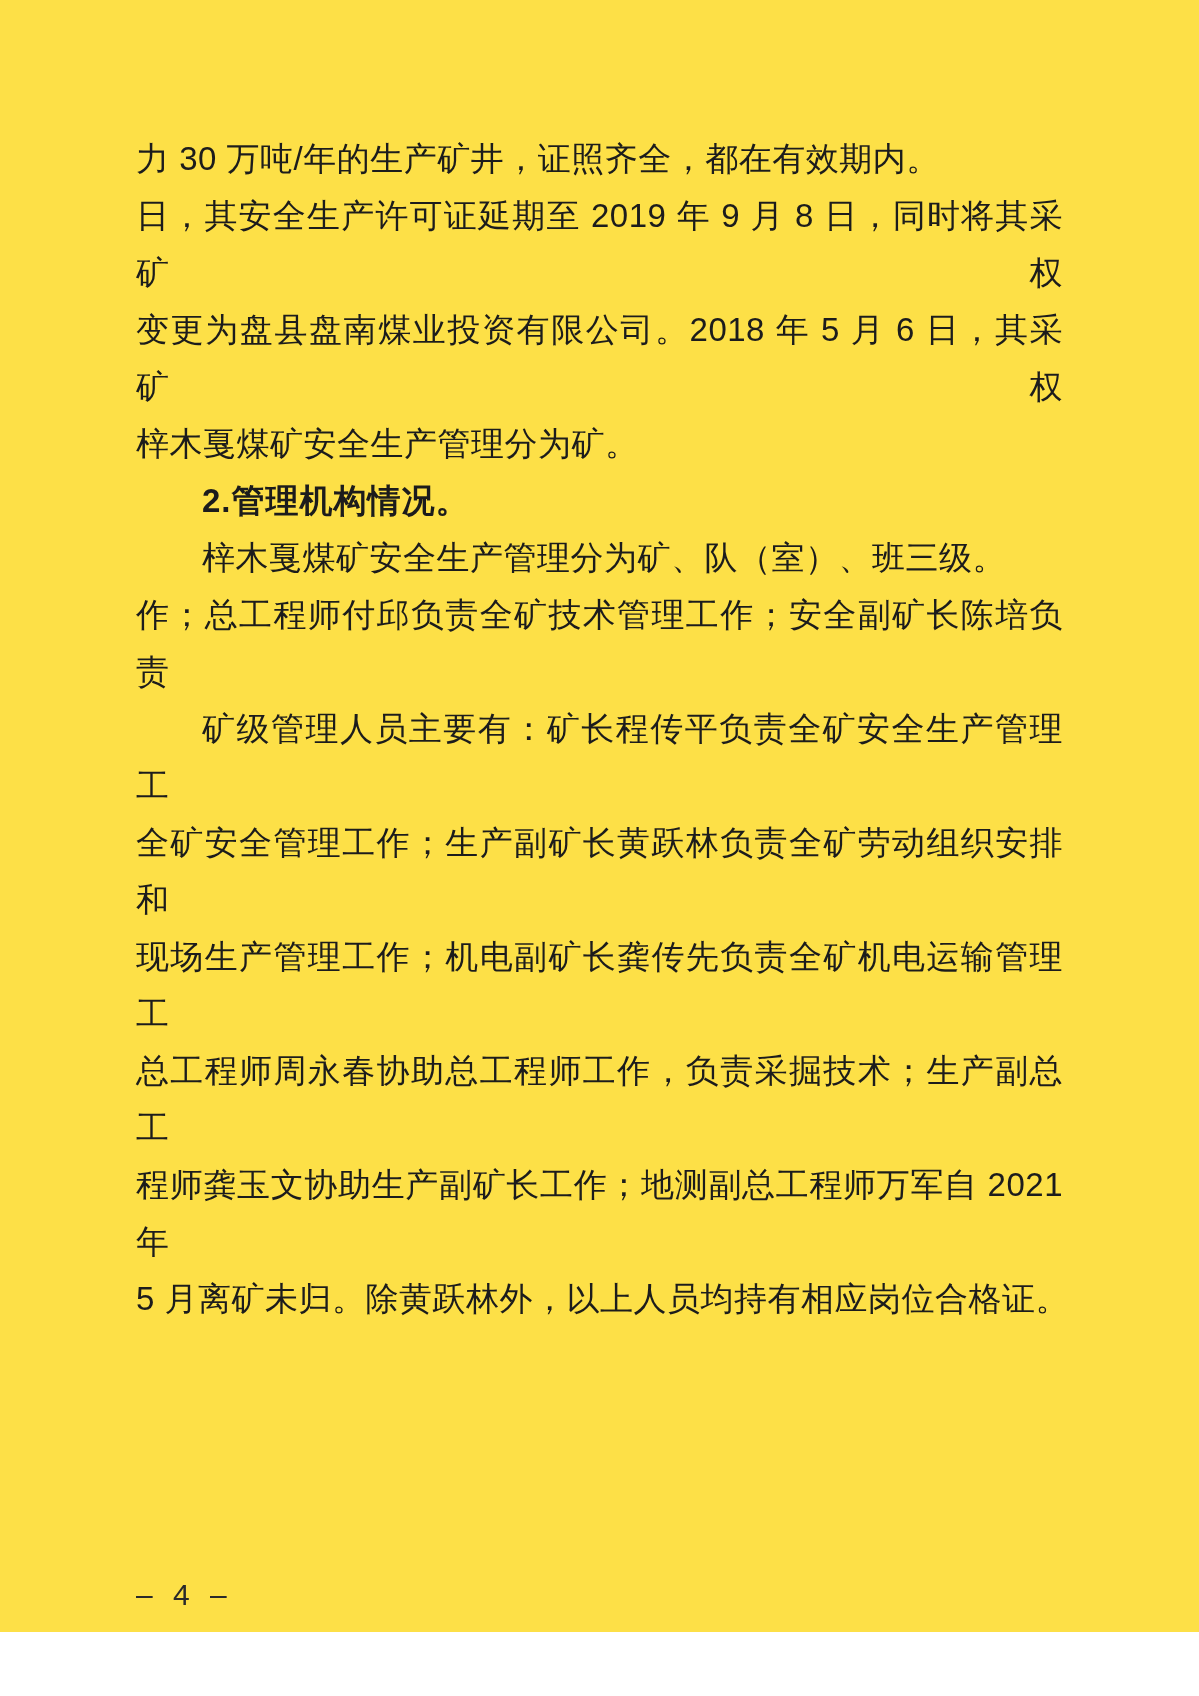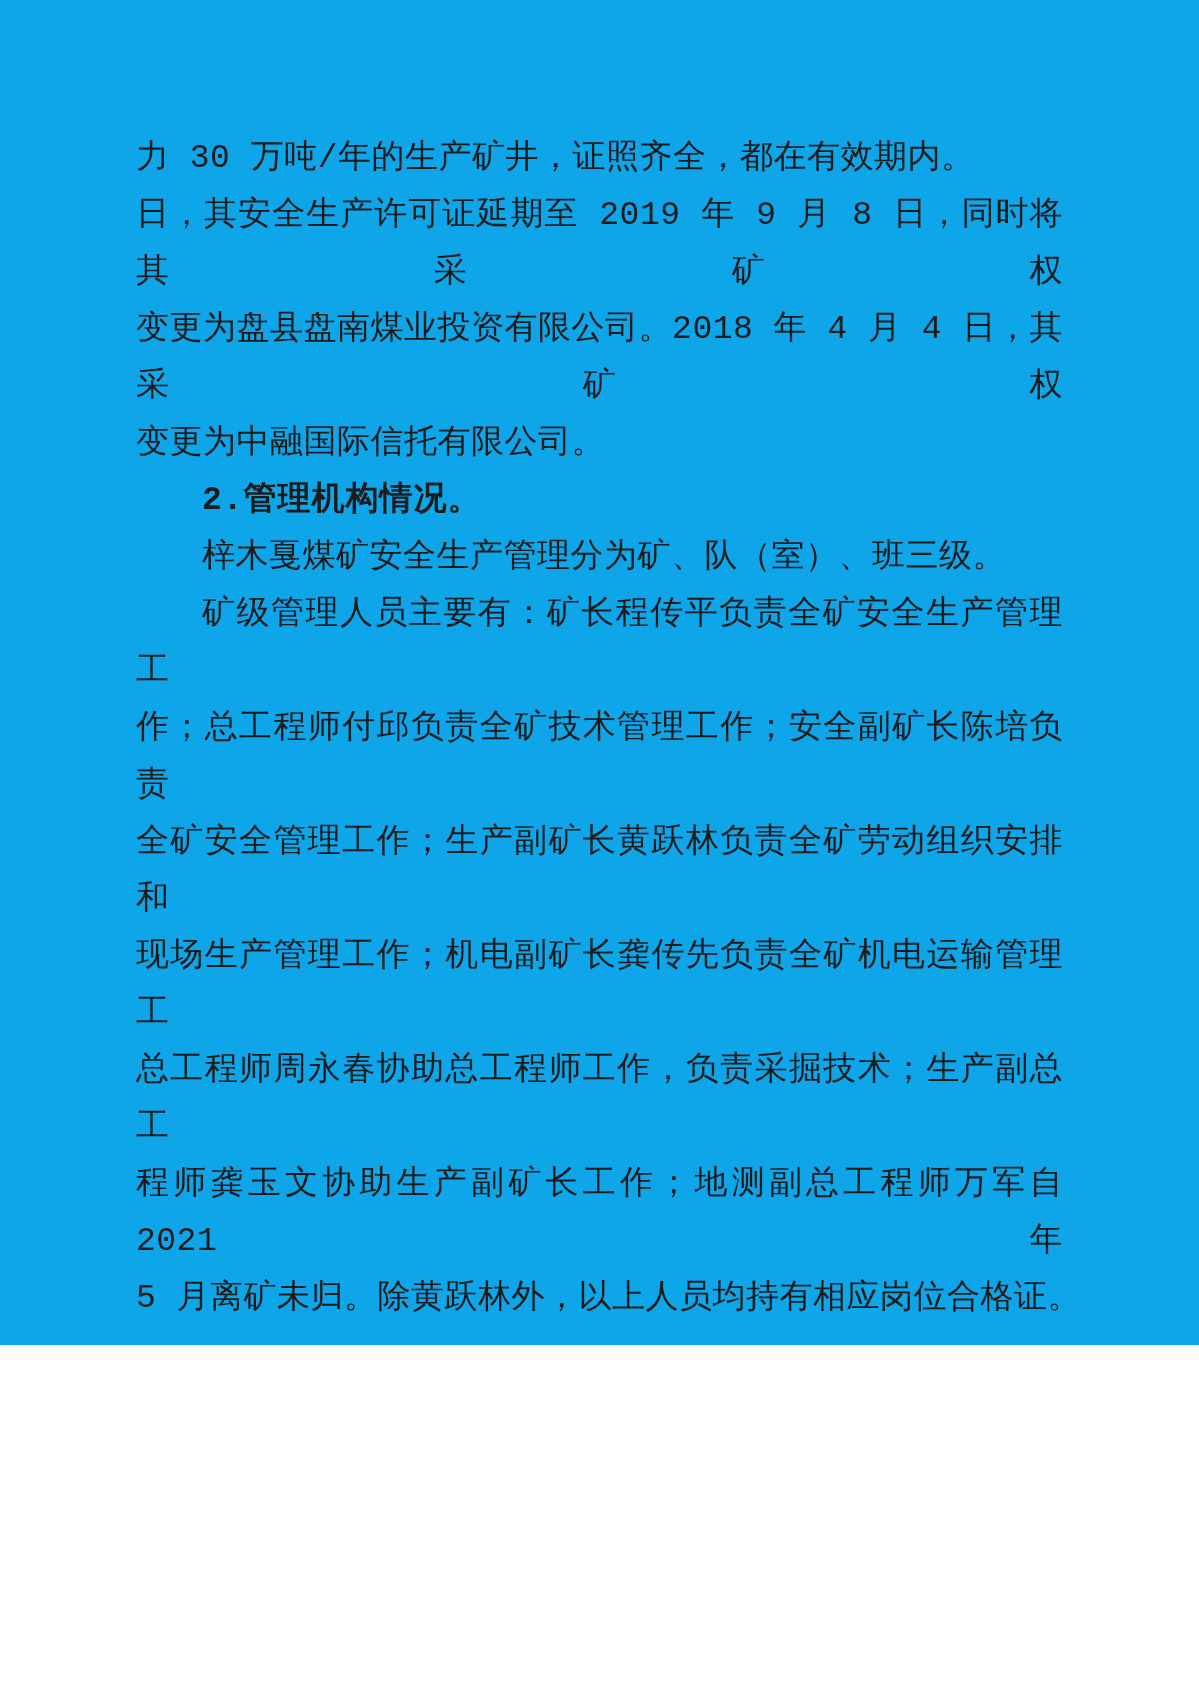--- a/index.html
+++ b/index.html
@@ -3,24 +3,24 @@
 <meta charset="utf-8">
 <style>
   html, body {
     margin: 0;
     padding: 0;
     background: #ffffff;
   }
   .page {
     position: relative;
     width: 1199px;
-    height: 1345px;
-    background: #0ea5e9;
+    height: 1632px;
+    background: #fde047;
     color: #1c1c1c;
-    font-family: Liberation Mono, monospace;
+    font-family: Liberation Sans, sans-serif;
     overflow: hidden;
   }
   .doc {
     position: absolute;
     left: 136px;
     top: 130px;
     width: 927px;
     font-size: 33px;
     line-height: 57px;
     letter-spacing: 0.5px;
@@ -50,26 +50,26 @@
     color: #2a2a2a;
   }
 </style>
 </head>
 <body>
 
 <div class="page">
   <div class="doc">
     <div class="line">力 30 万吨/年的生产矿井，证照齐全，都在有效期内。</div>
     <div class="line just">日，其安全生产许可证延期至 2019 年 9 月 8 日，同时将其采矿权</div>
-    <div class="line just">变更为盘县盘南煤业投资有限公司。2018 年 4 月 4 日，其采矿权</div>
-    <div class="line">变更为中融国际信托有限公司。</div>
+    <div class="line just">变更为盘县盘南煤业投资有限公司。2018 年 5 月 6 日，其采矿权</div>
+    <div class="line">梓木戛煤矿安全生产管理分为矿。</div>
     <div class="line indent bold">2.管理机构情况。</div>
     <div class="line indent">梓木戛煤矿安全生产管理分为矿、队（室）、班三级。</div>
+    <div class="line just">作；总工程师付邱负责全矿技术管理工作；安全副矿长陈培负责</div>
     <div class="line just indent">矿级管理人员主要有：矿长程传平负责全矿安全生产管理工</div>
-    <div class="line just">作；总工程师付邱负责全矿技术管理工作；安全副矿长陈培负责</div>
     <div class="line just">全矿安全管理工作；生产副矿长黄跃林负责全矿劳动组织安排和</div>
     <div class="line just">现场生产管理工作；机电副矿长龚传先负责全矿机电运输管理工</div>
     <div class="line just">总工程师周永春协助总工程师工作，负责采掘技术；生产副总工</div>
     <div class="line just">程师龚玉文协助生产副矿长工作；地测副总工程师万军自 2021 年</div>
     <div class="line">5 月离矿未归。除黄跃林外，以上人员均持有相应岗位合格证。</div>
 
   </div>
   <div class="footer">– 4 –</div>
 </div>
 

